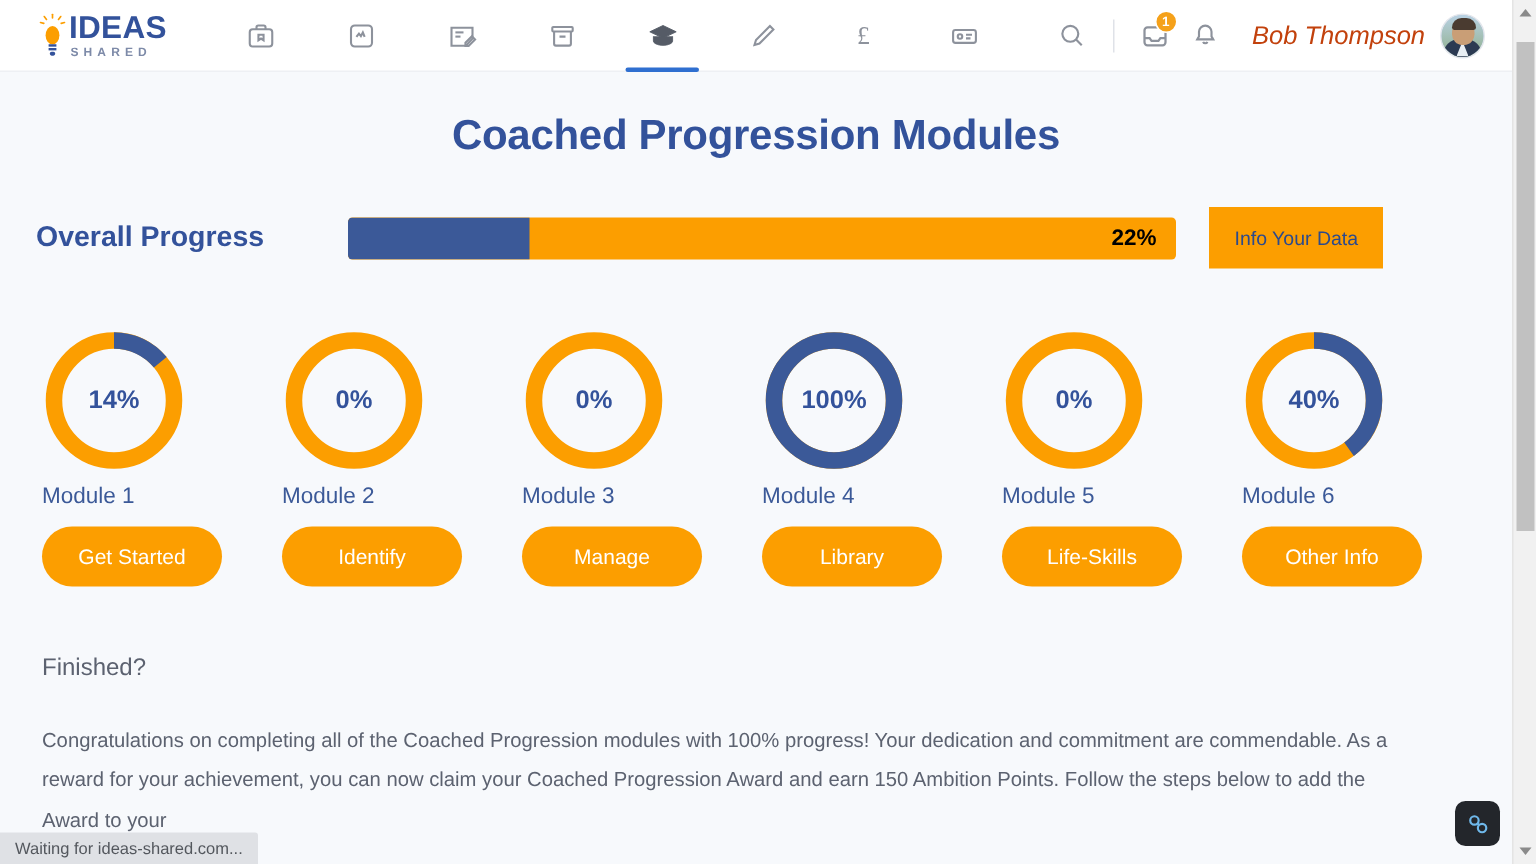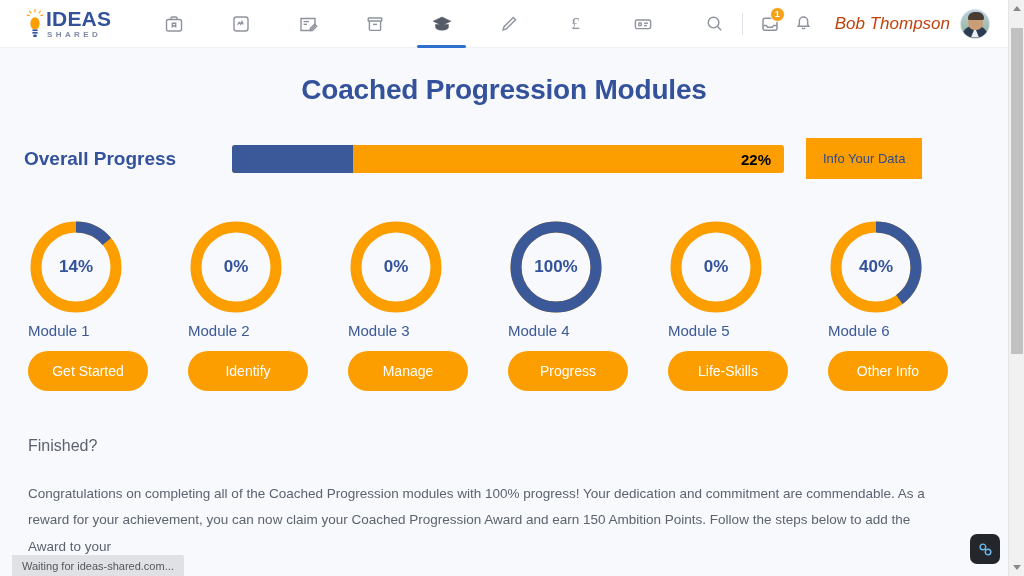--- a/index.html
+++ b/index.html
@@ -195,21 +195,21 @@
   }
   .sb-arrow.up i { border-bottom: 5px solid #8a8a8a; }
   .sb-arrow.down i { border-top: 5px solid #8a8a8a; }
   .sb-thumb {
     position: absolute; left: 2px; top: 28px;
     width: 12px; height: 326px; background: #c1c1c1; border-radius: 0;
   }
 
   
   .statusbar {
-    position: absolute; left: 12px; bottom: 0;
+    position: absolute; left: 0; bottom: 0;
     height: 21px; padding: 0 10px;
     background: #dfe1e5; color: #53575d;
     font-size: 11px; display: flex; align-items: center;
     border-top-right-radius: 2px; z-index: 30;
   }
 
   
   .fab {
     position: absolute; right: 24px; bottom: 12px;
     width: 30px; height: 30px; border-radius: 7px;
@@ -396,21 +396,21 @@
         </div>
         <div class="module">
           <div class="donut">
             <svg width="96" height="96" viewBox="0 0 96 96">
               <circle cx="48" cy="48" r="40" fill="none" stroke="#fc9e00" stroke-width="11"></circle>
               <circle cx="48" cy="48" r="40" fill="none" stroke="#3b5998" stroke-width="11" stroke-dasharray="251.32741228718345 251.32741228718345"></circle>
             </svg>
             <div class="donut-label">100%</div>
           </div>
           <div class="module-name">Module 4</div>
-          <button class="module-btn">Progress</button>
+          <button class="module-btn">Library</button>
         </div>
         <div class="module">
           <div class="donut">
             <svg width="96" height="96" viewBox="0 0 96 96">
               <circle cx="48" cy="48" r="40" fill="none" stroke="#fc9e00" stroke-width="11"></circle>
             </svg>
             <div class="donut-label">0%</div>
           </div>
           <div class="module-name">Module 5</div>
           <button class="module-btn">Life-Skills</button>

